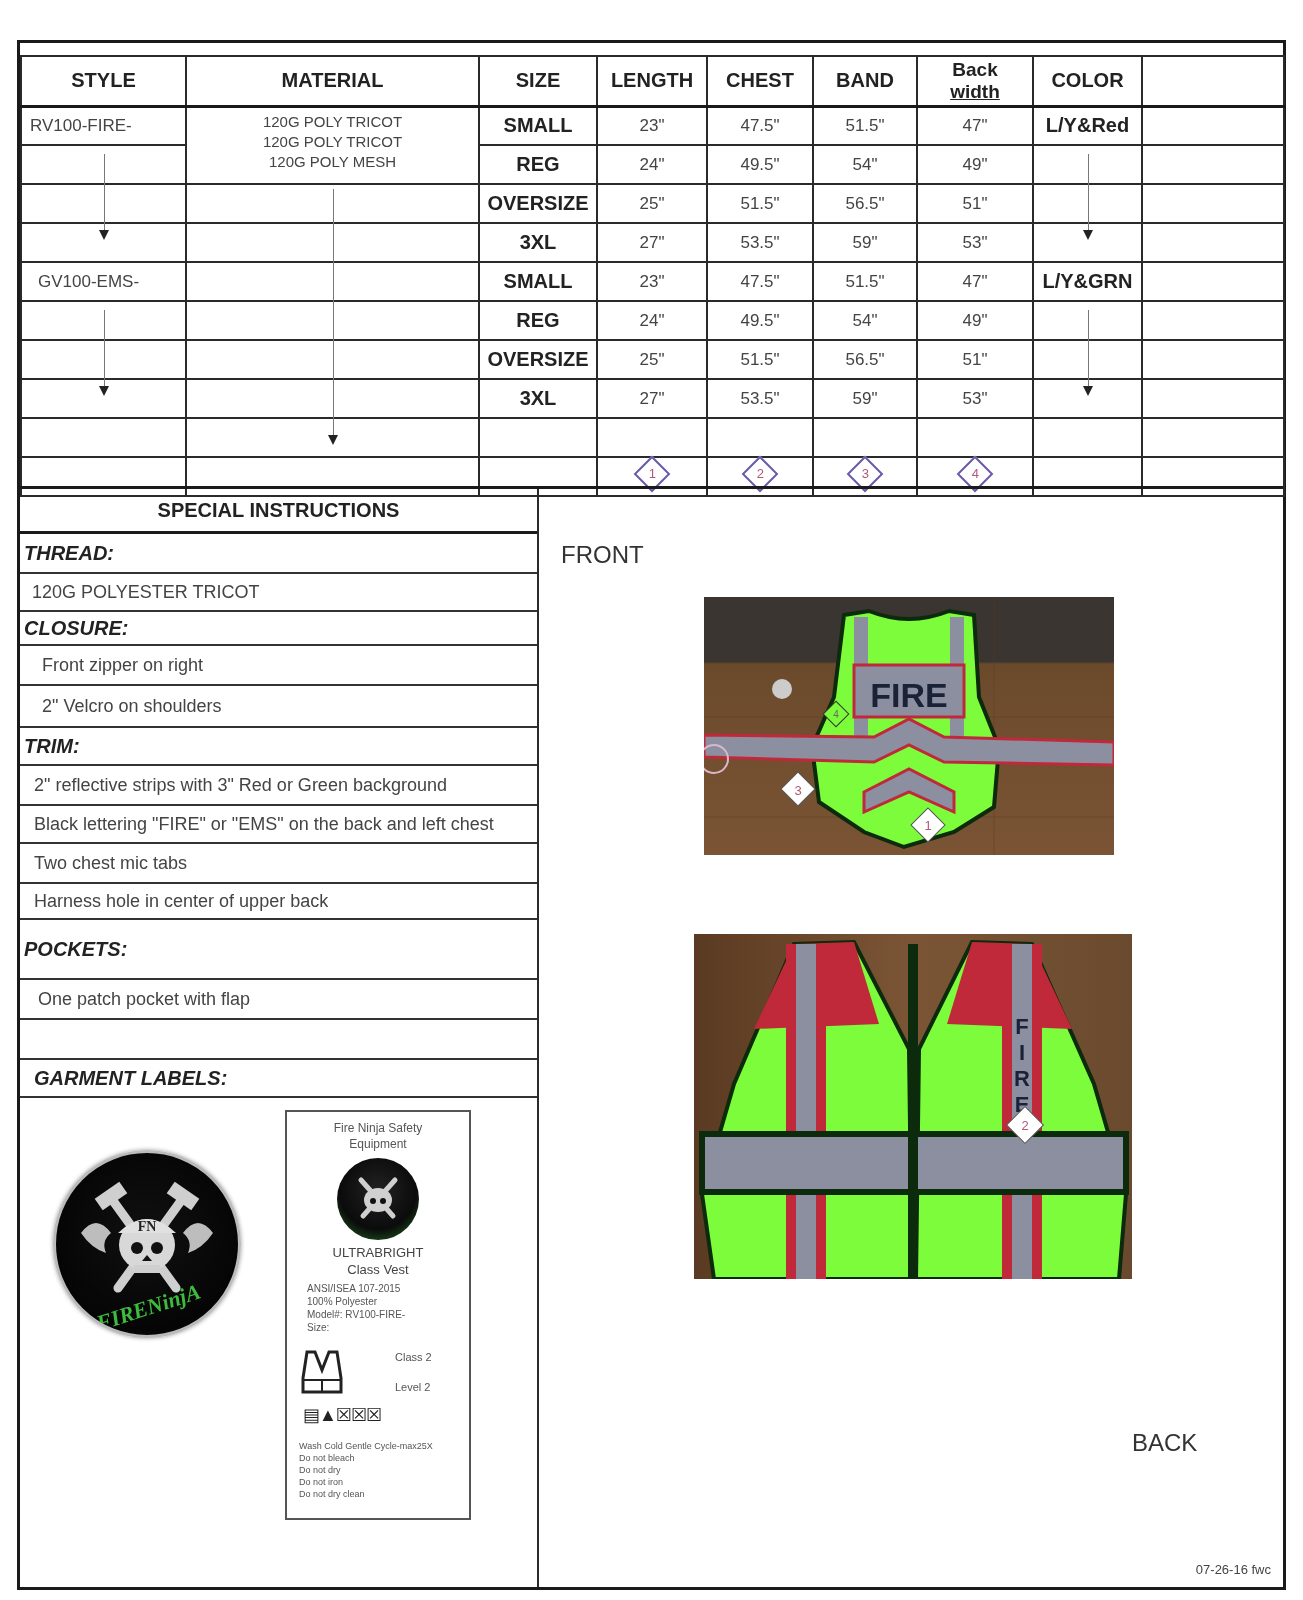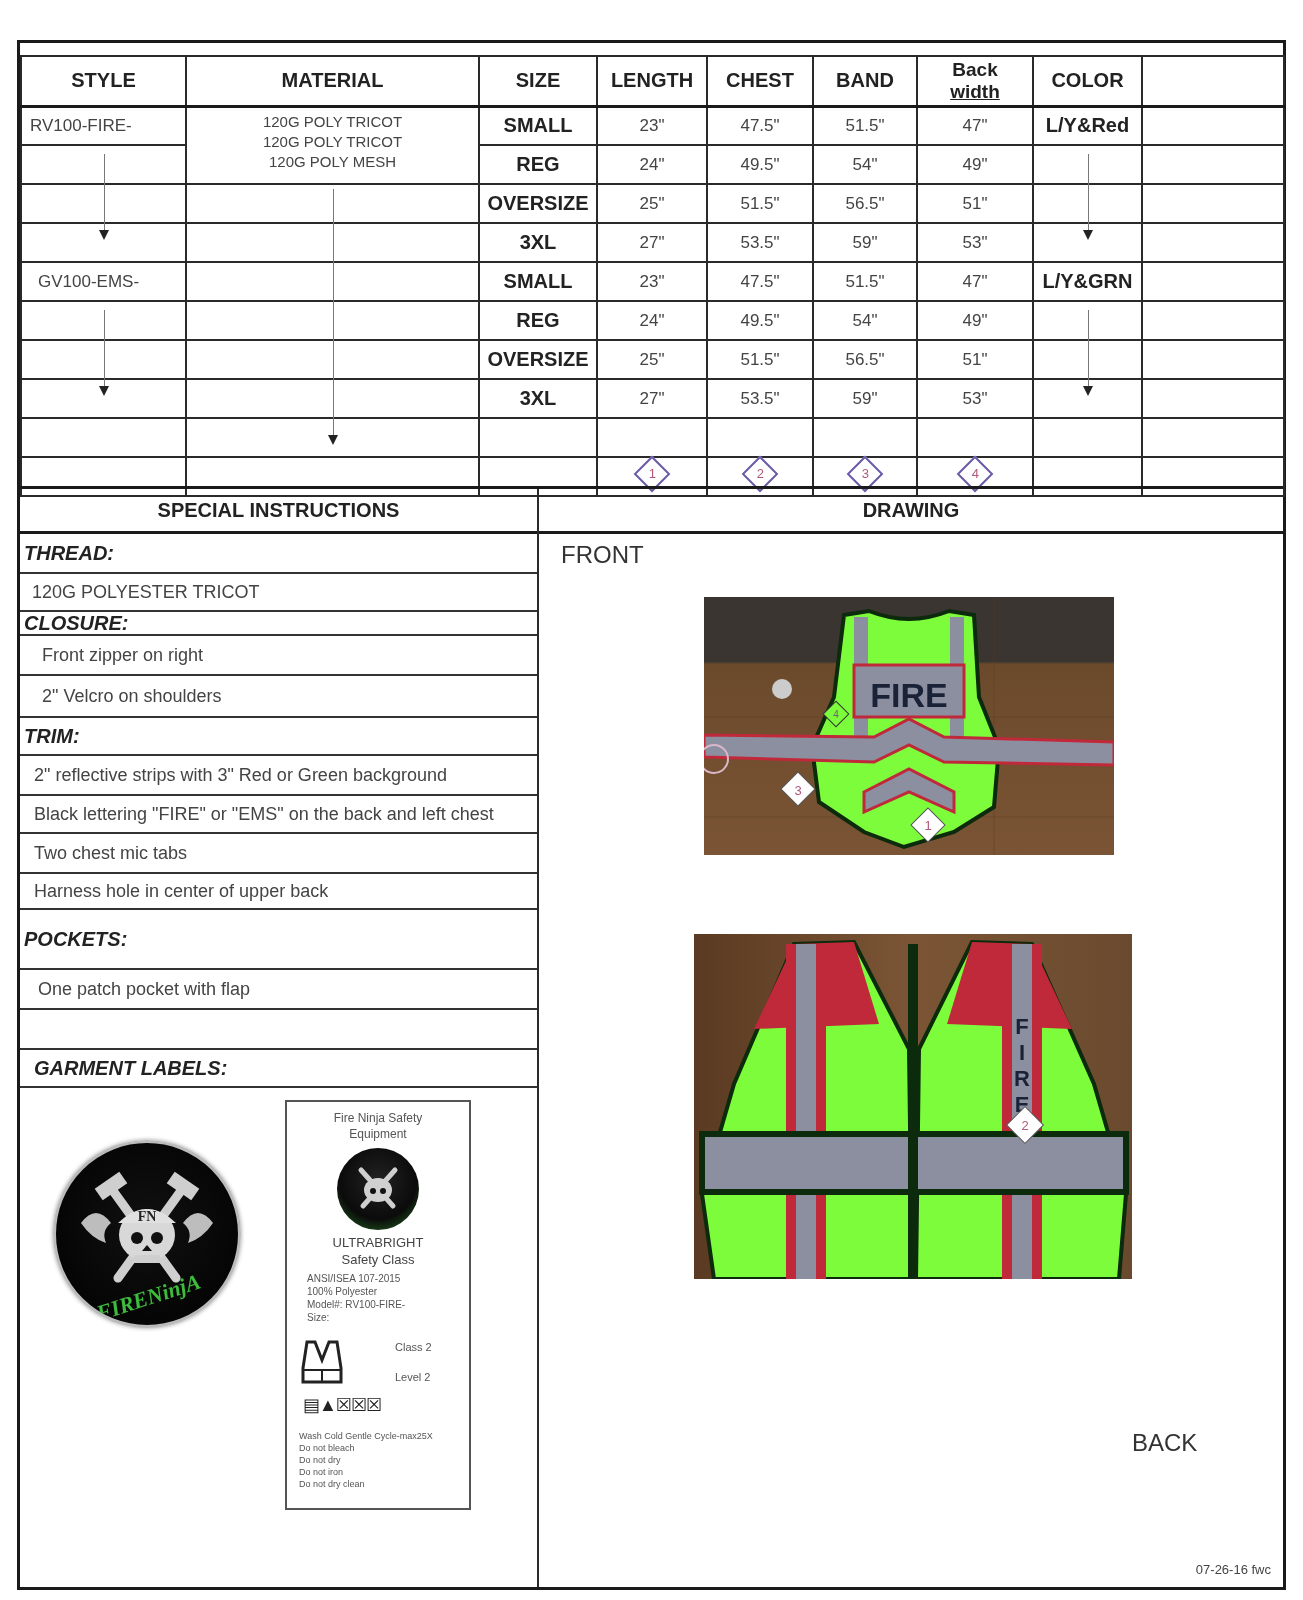--- a/index.html
+++ b/index.html
@@ -239,21 +239,21 @@
   </table>
 
   <div class="lower">
 
     <div class="instructions">
       <div class="section-header">SPECIAL INSTRUCTIONS</div>
 
       <div class="inst-row heading" style="height:40px;">THREAD:</div>
       <div class="inst-row" style="height:38px;">120G POLYESTER TRICOT</div>
 
-      <div class="inst-row heading" style="height:24px;">CLOSURE:</div>
+      <div class="inst-row heading" style="height:34px;">CLOSURE:</div>
       <div class="inst-row indent" style="height:40px;">Front zipper on right</div>
       <div class="inst-row indent" style="height:42px;">2" Velcro on shoulders</div>
 
       <div class="inst-row heading" style="height:38px;">TRIM:</div>
       <div class="inst-row pad-more" style="height:40px;">2" reflective strips with 3" Red or Green background</div>
       <div class="inst-row pad-more" style="height:38px;">Black lettering "FIRE" or "EMS" on the back and left chest</div>
       <div class="inst-row pad-more" style="height:40px;">Two chest mic tabs</div>
       <div class="inst-row pad-more" style="height:36px;">Harness hole in center of upper back</div>
 
       <div class="inst-row heading" style="height:60px; padding-left:4px;font-style:italic;">POCKETS:</div>
@@ -296,21 +296,21 @@
                   <line x1="24" y1="22" x2="56" y2="58"></line>
                   <line x1="58" y1="22" x2="26" y2="58"></line>
                 </g>
               <ellipse cx="41" cy="42" rx="14" ry="12" fill="#d0d0d0"></ellipse>
               <circle cx="36" cy="43" r="3" fill="#111"></circle>
                 <circle cx="46" cy="43" r="3" fill="#111"></circle>
             </svg>
           </div>
           <div class="product">
             <div>ULTRABRIGHT</div>
-            <div>Safety Class</div>
+            <div>Class Vest</div>
           </div>
           <div class="specs">
             <div>ANSI/ISEA 107-2015</div>
             <div>100% Polyester</div>
             <div>Model#: RV100-FIRE-</div>
             <div>Size:</div>
           </div>
           <div class="class-row">
             <svg width="42" height="48" viewBox="0 0 42 48">
               <path d="M6 4 L14 4 L21 22 L28 4 L36 4 L40 30 L40 44 L2 44 L2 30 Z" fill="none" stroke="#222" stroke-width="3"></path>
@@ -328,21 +328,20 @@
             <div>Do not bleach</div>
             <div>Do not dry</div>
             <div>Do not iron</div>
             <div>Do not dry clean</div>
           </div>
         </div>
       </div>
     </div>
 
     <div class="drawing">
-      <div class="section-header">DRAWING</div>
 
       <div class="view-label" style="left:22px; top:52px;">FRONT</div>
 
       <div class="photo front-photo">
         <svg width="410" height="258" viewBox="0 0 410 258">
           <g stroke="#5b3d22" stroke-width="1" opacity="0.5">
             <line x1="0" y1="120" x2="410" y2="120"></line>
               <line x1="0" y1="220" x2="410" y2="220"></line>
             <line x1="290" y1="0" x2="290" y2="258"></line>
           </g>

